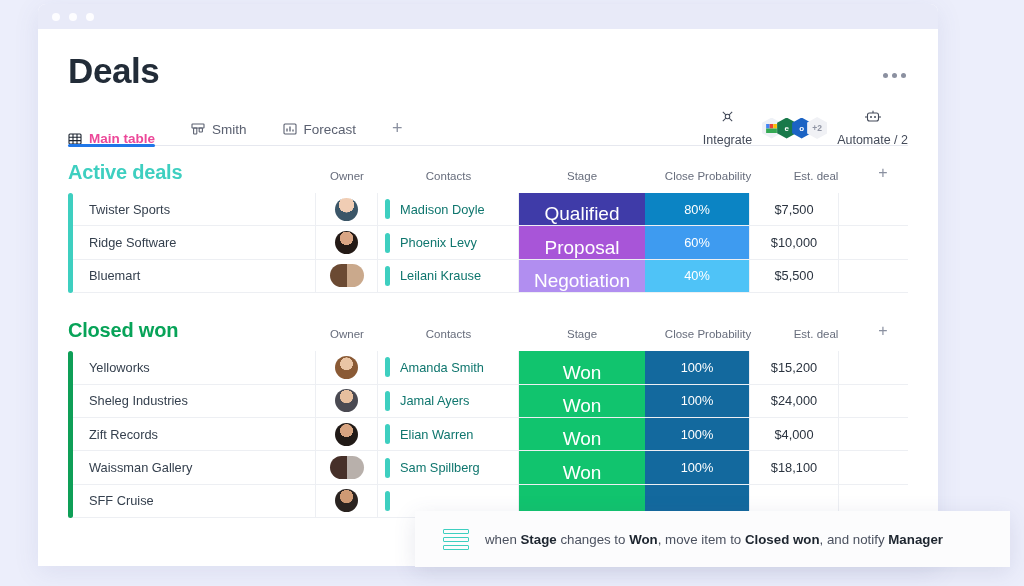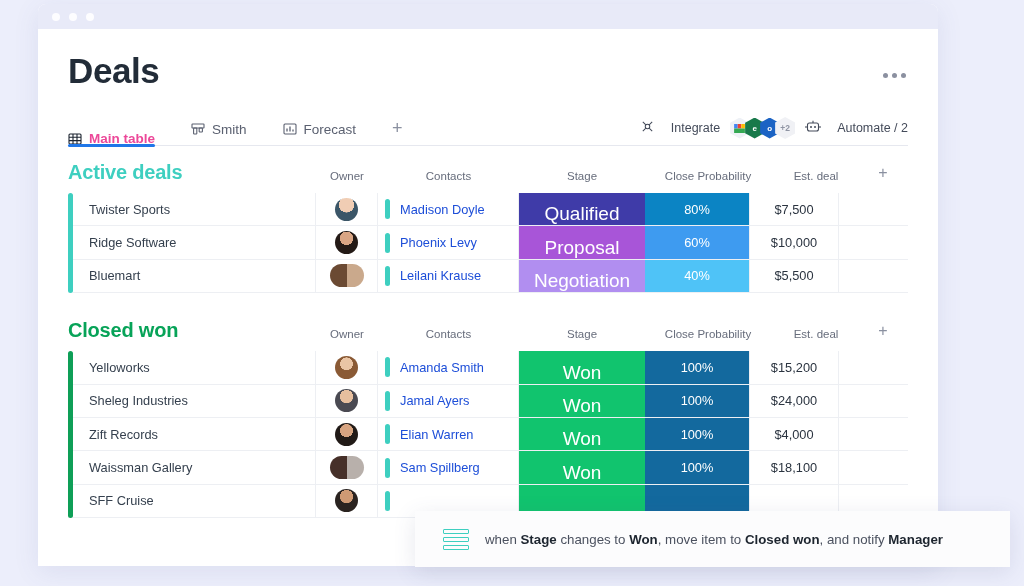--- a/index.html
+++ b/index.html
@@ -43,22 +43,22 @@
          font-size: 13.5px; color: #5a6070; height: 33px; cursor: pointer; position: relative; }
   .tab.active { color: #ec4899; font-weight: 700; align-items: flex-end; }
   .tab.active:after { content:""; position:absolute; left:0; right:0; bottom:-1px;
                       height: 2.5px; background: #1f76e8; border-radius: 2px; }
   .tab svg { display: block; }
   .tab-add { font-size: 18px; color: #8a90a0; cursor: pointer; line-height: 1;
              padding-bottom: 3px; }
 
   .tab-right { margin-left: auto; display: flex; align-items: center; gap: 10px;
                padding-bottom: 2px; }
-  .tr-item { display: flex; align-items: center; gap: 16px; font-size: 12.5px; color: #444b5a;
-             cursor: pointer; }
+  .tr-item { display: flex; align-items: center; gap: 6px; font-size: 12.5px; color: #444b5a;
+             cursor: pointer; flex-direction: column; }
   .apps { display: flex; align-items: center; }
   .hex { width: 19px; height: 21px; margin-left: -4px;
          clip-path: polygon(50% 0%, 100% 25%, 100% 75%, 50% 100%, 0% 75%, 0% 25%);
          display:flex; align-items:center; justify-content:center;
          font-size: 8px; color:#fff; font-weight:700; }
   .hex:first-child { margin-left: 0; }
   .plus2 { width: 20px; height: 22px; margin-left: -4px;
            clip-path: polygon(50% 0%, 100% 25%, 100% 75%, 50% 100%, 0% 75%, 0% 25%);
            background: #f0f1f5; color: #8f94a3; font-size: 8.5px; font-weight: 700;
            display:flex; align-items:center; justify-content:center; }
@@ -79,21 +79,21 @@
 
   .row { display: flex; align-items: stretch; height: 33.4px;
          border-bottom: 1px solid #edeff3; margin-left: 5px; background: #fff; }
   .row:first-child { border-top: 1px solid #edeff3; }
 
   .c-name { width: 243px; display: flex; align-items: center; padding-left: 16px;
             font-size: 12.8px; color: #35404e; border-right: 1px solid #edeff3; }
   .c-owner { width: 62px; display: flex; align-items: center; justify-content: center;
              border-right: 1px solid #edeff3; }
   .c-contact { width: 141px; display: flex; align-items: center; gap: 10px;
-               padding-left: 7px; font-size: 12.8px; color: #1d4ed8;
+               padding-left: 7px; font-size: 12.8px; color: #0f766e;
                border-right: 1px solid #edeff3; }
   .pill { width: 5px; height: 20px; border-radius: 3px; background: #3ecfc0; flex: none; }
   .c-stage { width: 126px; display: flex; align-items: flex-end; justify-content: center;
              font-size: 19px; color: #fff; }
   .c-prob { width: 104px; display: flex; align-items: center; justify-content: center;
             font-size: 12.8px; color: #fff; }
   .c-deal { width: 90px; display: flex; align-items: center; justify-content: center;
             font-size: 12.8px; color: #2b3440; border-right: 1px solid #edeff3;
             border-left: 1px solid #edeff3; }
   .c-plus { width: 44px; }

